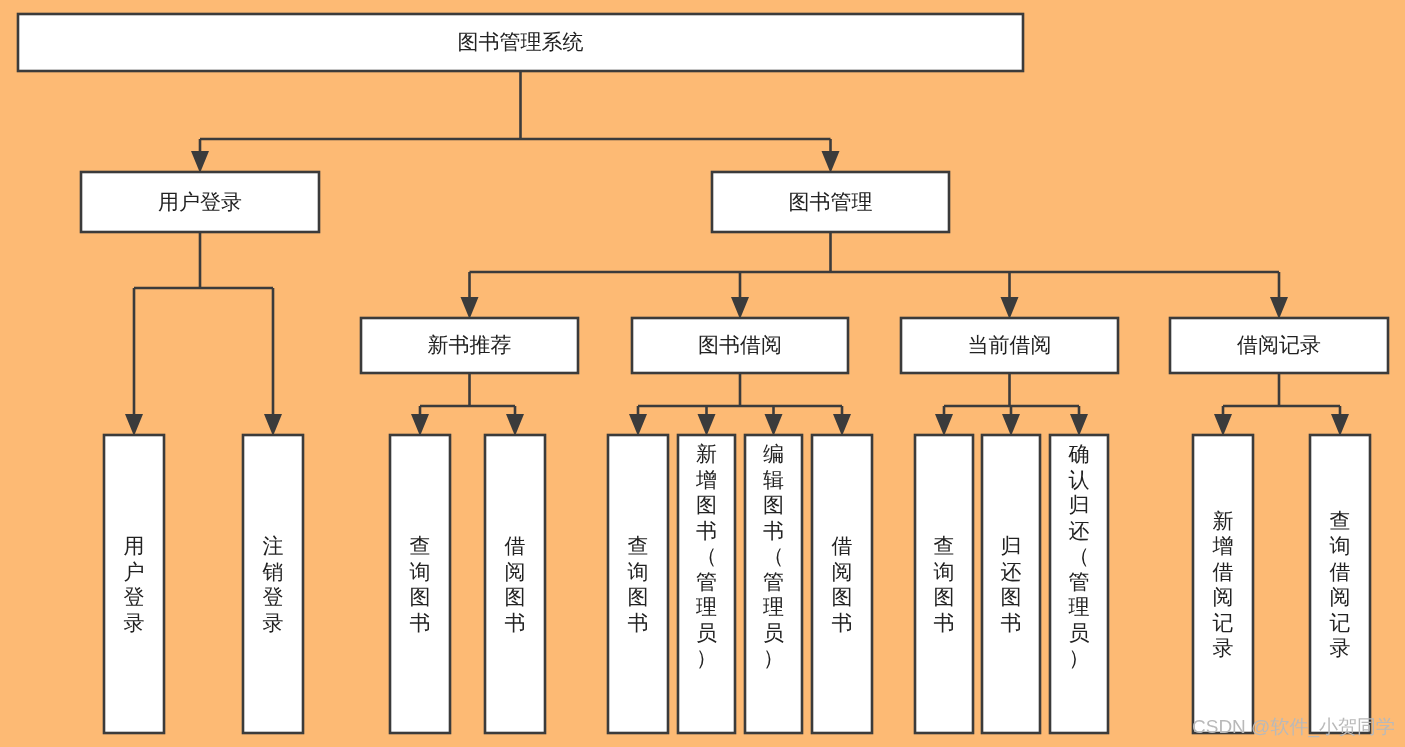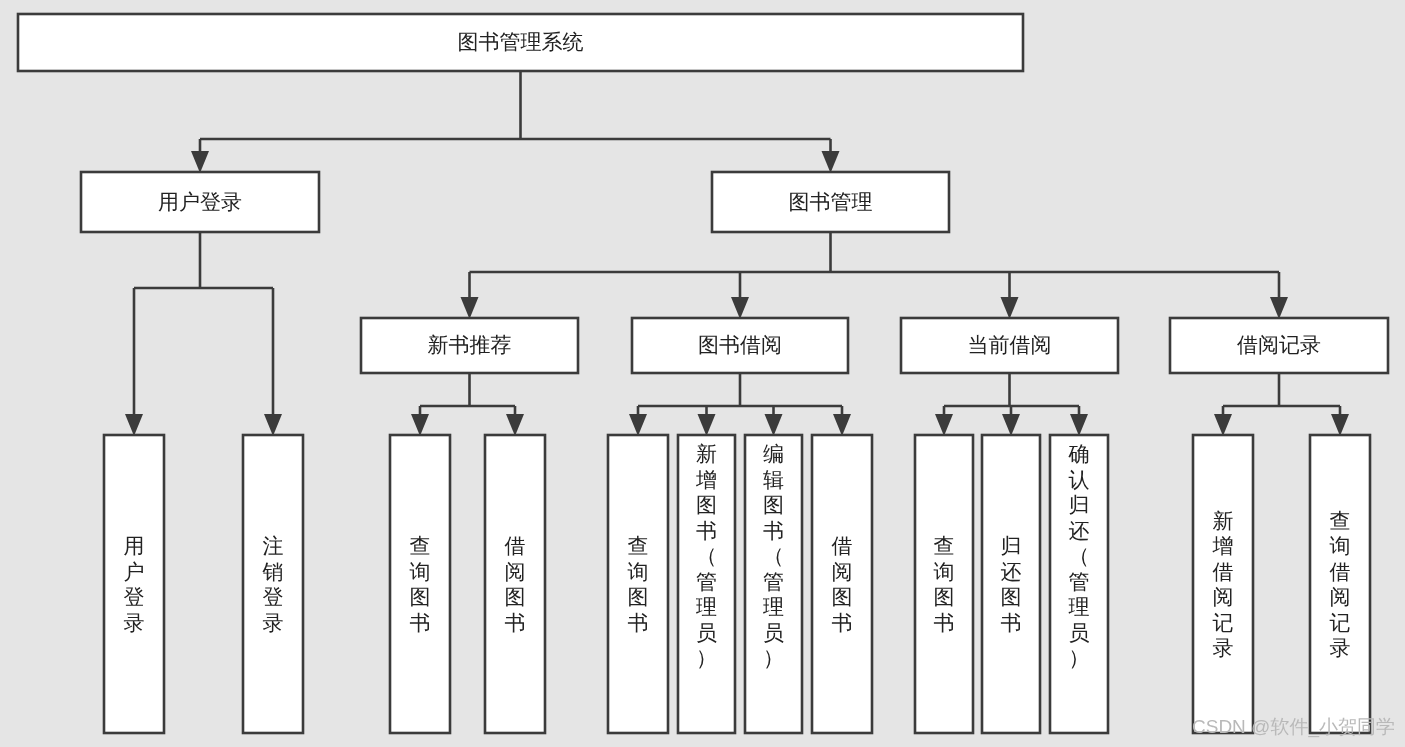--- a/index.html
+++ b/index.html
@@ -7,21 +7,21 @@
     padding: 0;
     background: #ffffff;
   }
   body {
     font-family: "Liberation Sans", "DejaVu Sans", sans-serif;
   }
   #diagram-root {
     position: relative;
     width: 1405px;
     height: 747px;
-    background: #e5e5e5;
+    background: #fdba74;
     overflow: hidden;
   }
   svg.diagram-canvas {
     position: absolute;
     left: 0;
     top: 0;
     width: 1405px;
     height: 747px;
     display: block;
   }

